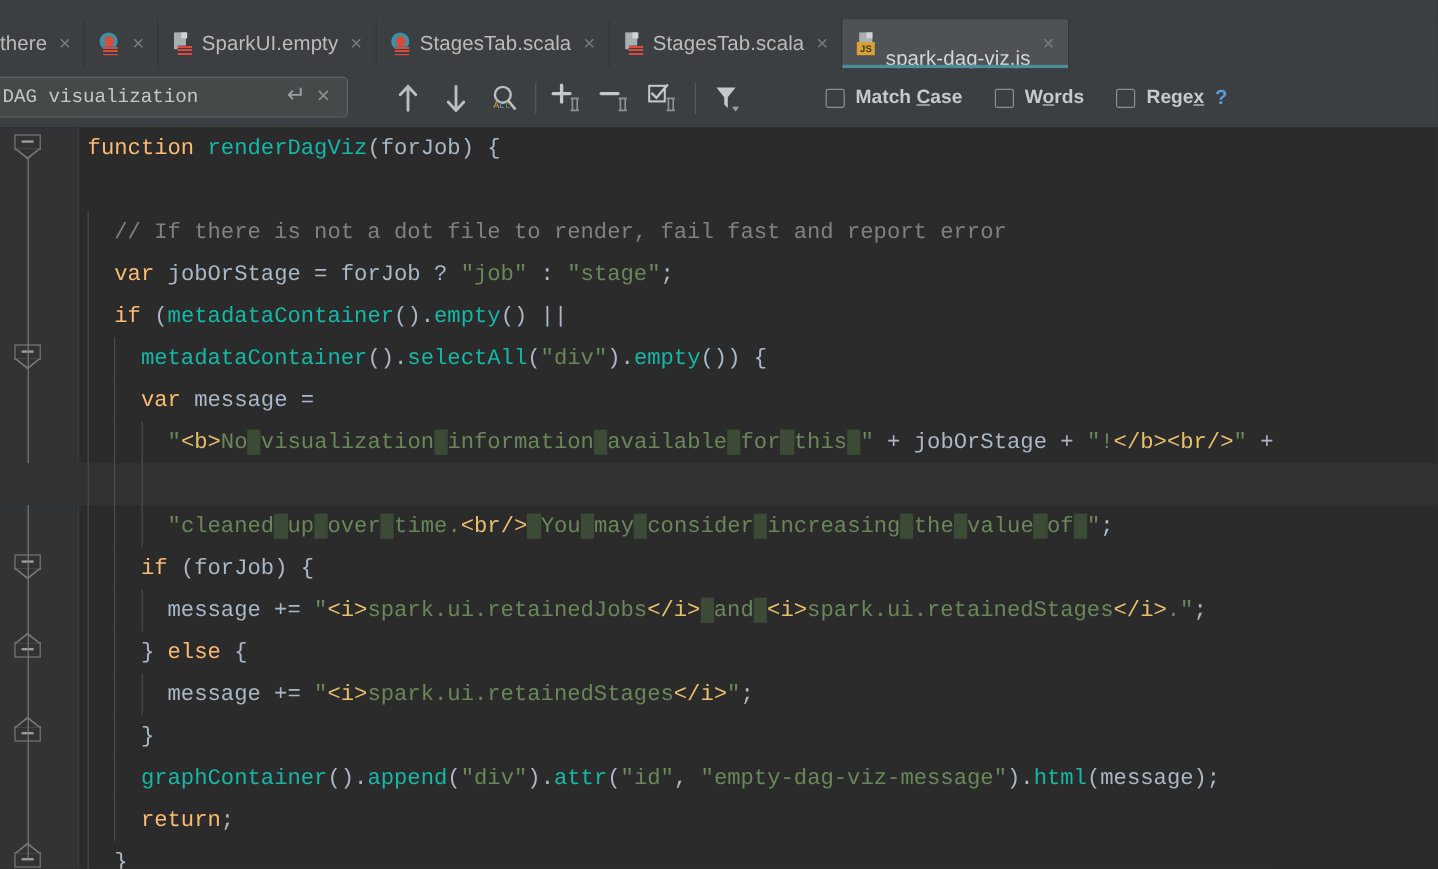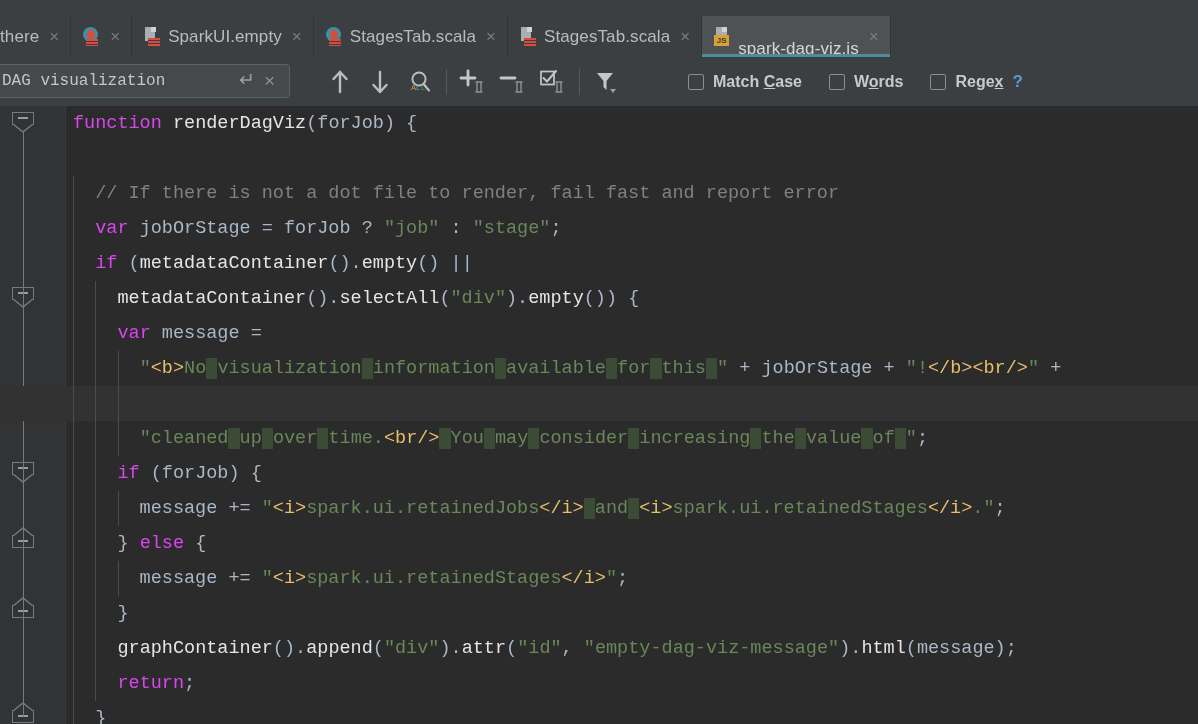--- a/index.html
+++ b/index.html
@@ -79,22 +79,22 @@
   .code{position:absolute;left:66px;top:0;right:0;height:618px;
     font-family:"Liberation Mono",monospace;font-size:18.5px;line-height:35px;color:#a9b7c6;white-space:pre;}
   .ln{position:relative;height:35px;padding-left:7px;box-sizing:border-box;}
   .ln.cur{background:#323232;}
   .curline-full{position:absolute;left:0;top:0;width:1198px;height:35px;background:#323232;}
 
   
   .iguide{position:absolute;top:0;width:1px;height:35px;background:#4a4d4f;}
 
   
-  .kw{color:#d946ef;}
-  .fn{color:#e5e5e5;}
+  .kw{color:#fdba74;}
+  .fn{color:#14b8a6;}
   .cmt{color:#808080;}
   .str{color:#6a8759;}
   .strhtml{color:#e8bf6a;}
   .plain{color:#a9b7c6;}
   .ws{background:#3b4b36;}
   .wsdim{background:#353a38;}
 
   
   .fold{position:absolute;left:12px;width:22px;height:20px;}
   .fold .body{position:absolute;left:0;top:0;width:22px;height:13px;border:1px solid #77797a;box-sizing:border-box;background:#313335;}

